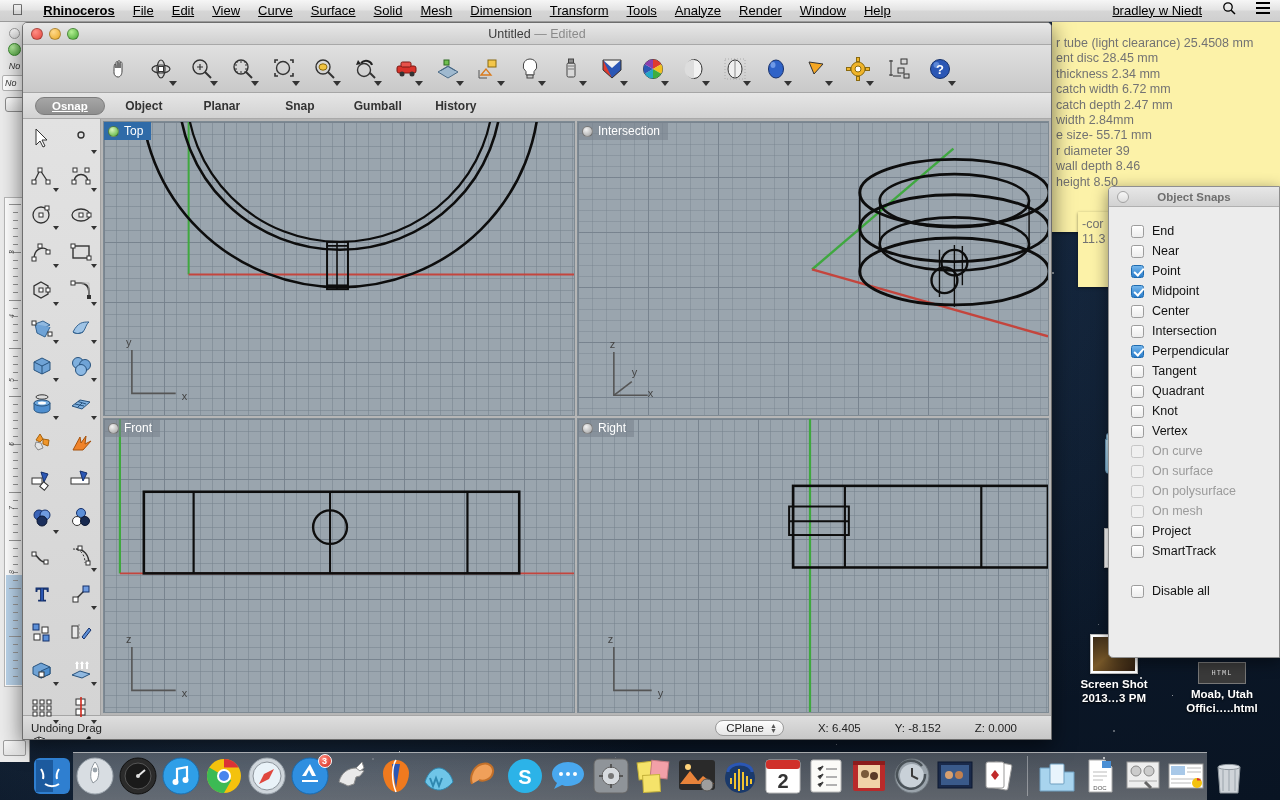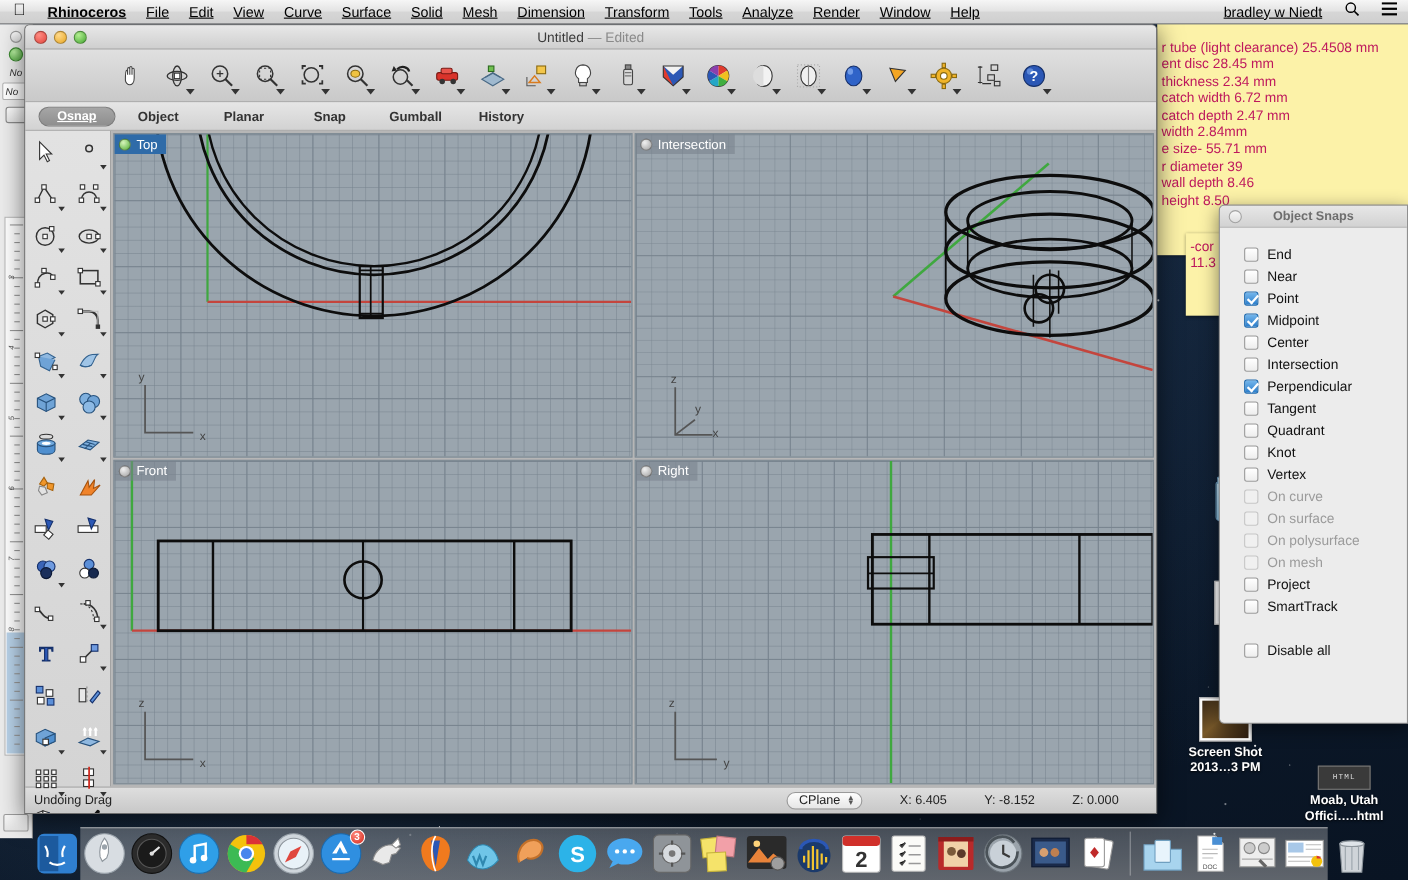--- a/index.html
+++ b/index.html
@@ -34,21 +34,21 @@
   #menubar .app{ font-weight:bold; }
   #menubar .right{ margin-left:auto; display:flex; align-items:center; }
   #menubar .right .mi{ padding:0 10px; }
 
   
   .sticky{
     position:absolute;
     background:#fcf2a8;
     box-shadow:0 1px 3px rgba(0,0,0,.45);
     font-family:"Liberation Sans", sans-serif;
-    color:#be185d;
+    color:#737373;
     z-index:30;
     overflow:hidden;
   }
   #sticky1{ left:1052px; top:22px; width:228px; height:210px; font-size:12.5px; padding:14px 6px 6px 4px;}
   #sticky1 div{ line-height:15.4px; white-space:nowrap; }
   #sticky2{ left:1078px; top:212px; width:96px; height:75px; font-size:12.5px; padding:5px 4px;}
   #sticky2 div{ line-height:15.4px; white-space:nowrap; }
 
   
   .dicon{ position:absolute; width:104px; text-align:center; z-index:20; }
@@ -524,21 +524,21 @@
     <div class="inner" style="background:linear-gradient(to bottom,#fff 0%,#fff 60%,#eef2f6 100%);"></div>
   </div>
   <div class="lbl"><span>Hik</span><br><span>Trail</span></div>
 </div>
 <div class="dicon" style="left:1062px;top:634px;">
   <div class="thumb">
     <div class="inner" style="background:linear-gradient(140deg,#3a2a18,#7a5a2a 45%,#2c1c10);"></div>
   </div>
   <div class="lbl"><span>Screen Shot</span><br><span>2013…3 PM</span></div>
 </div>
-<div class="dicon" style="left:1170px;top:696px;">
+<div class="dicon" style="left:1170px;top:662px;">
   <div style="width:48px;height:22px;margin:0 auto;background:#3a3a3a;border:1px solid #777;display:flex;align-items:center;justify-content:center;">
     <span style="font-size:7px;color:#ddd;font-family:'Liberation Mono',monospace;letter-spacing:1px;">HTML</span>
   </div>
   <div class="lbl"><span>Moab, Utah</span><br><span>Offici…..html</span></div>
 </div>
 
 <div id="rhino">
 
   <div id="titlebar">
     <div class="tlights">

